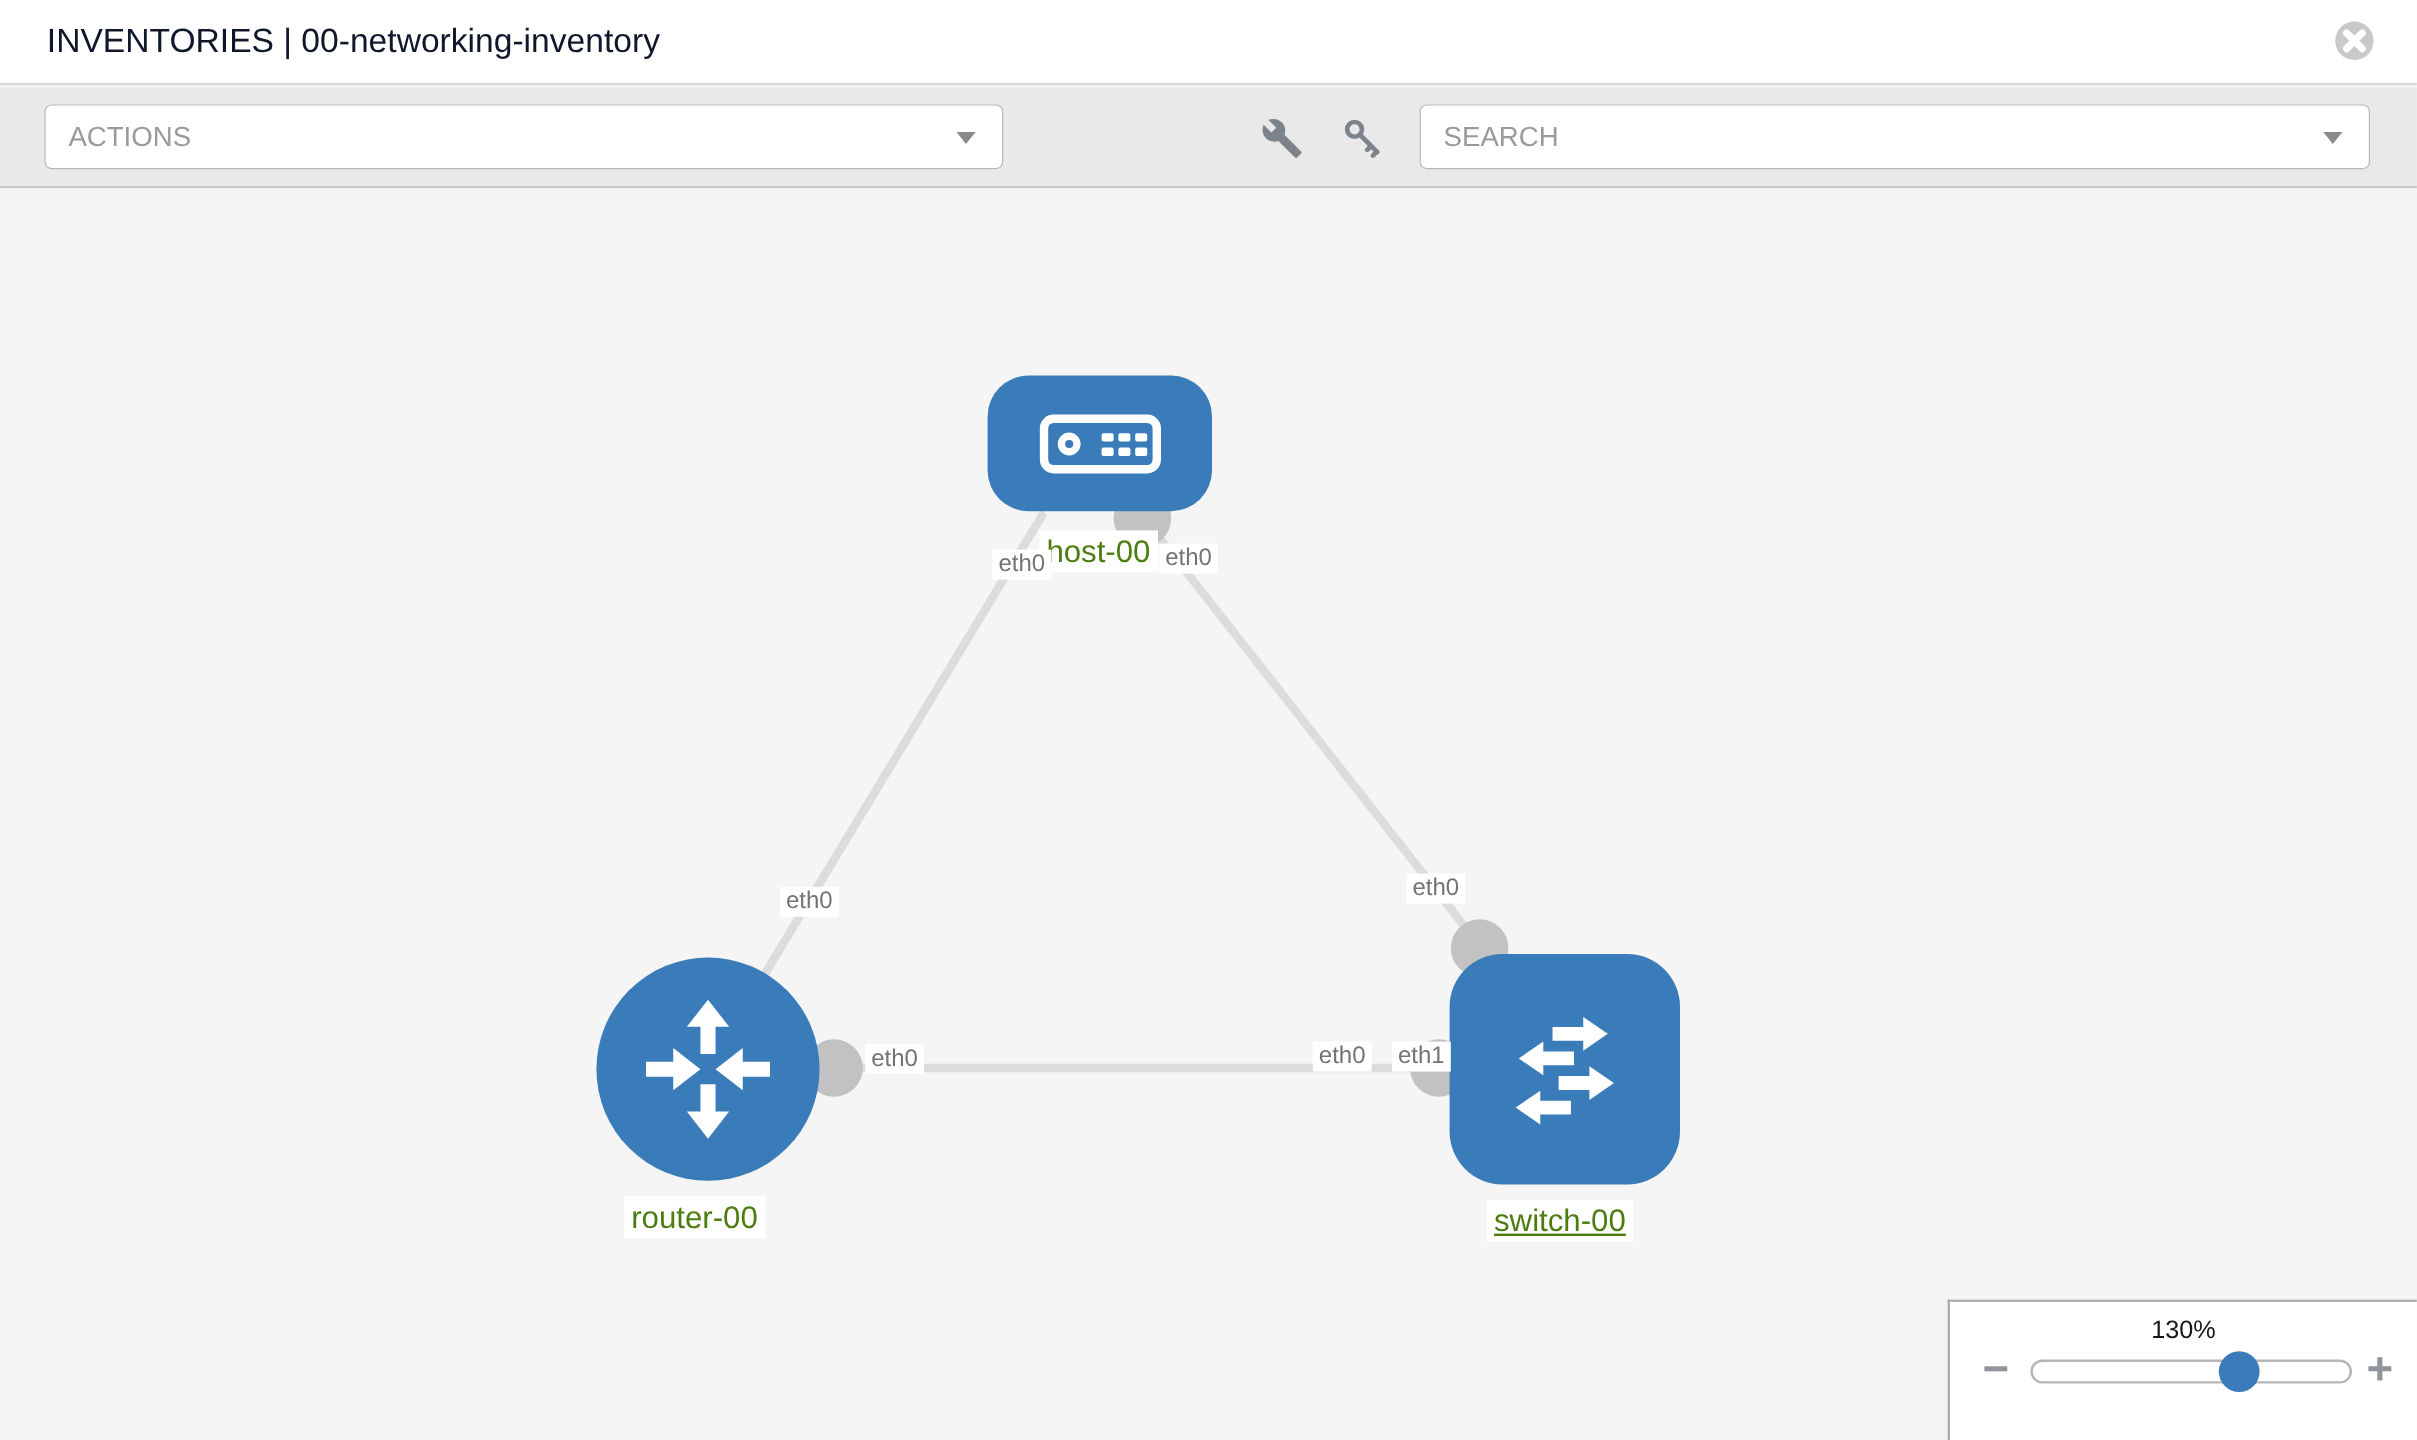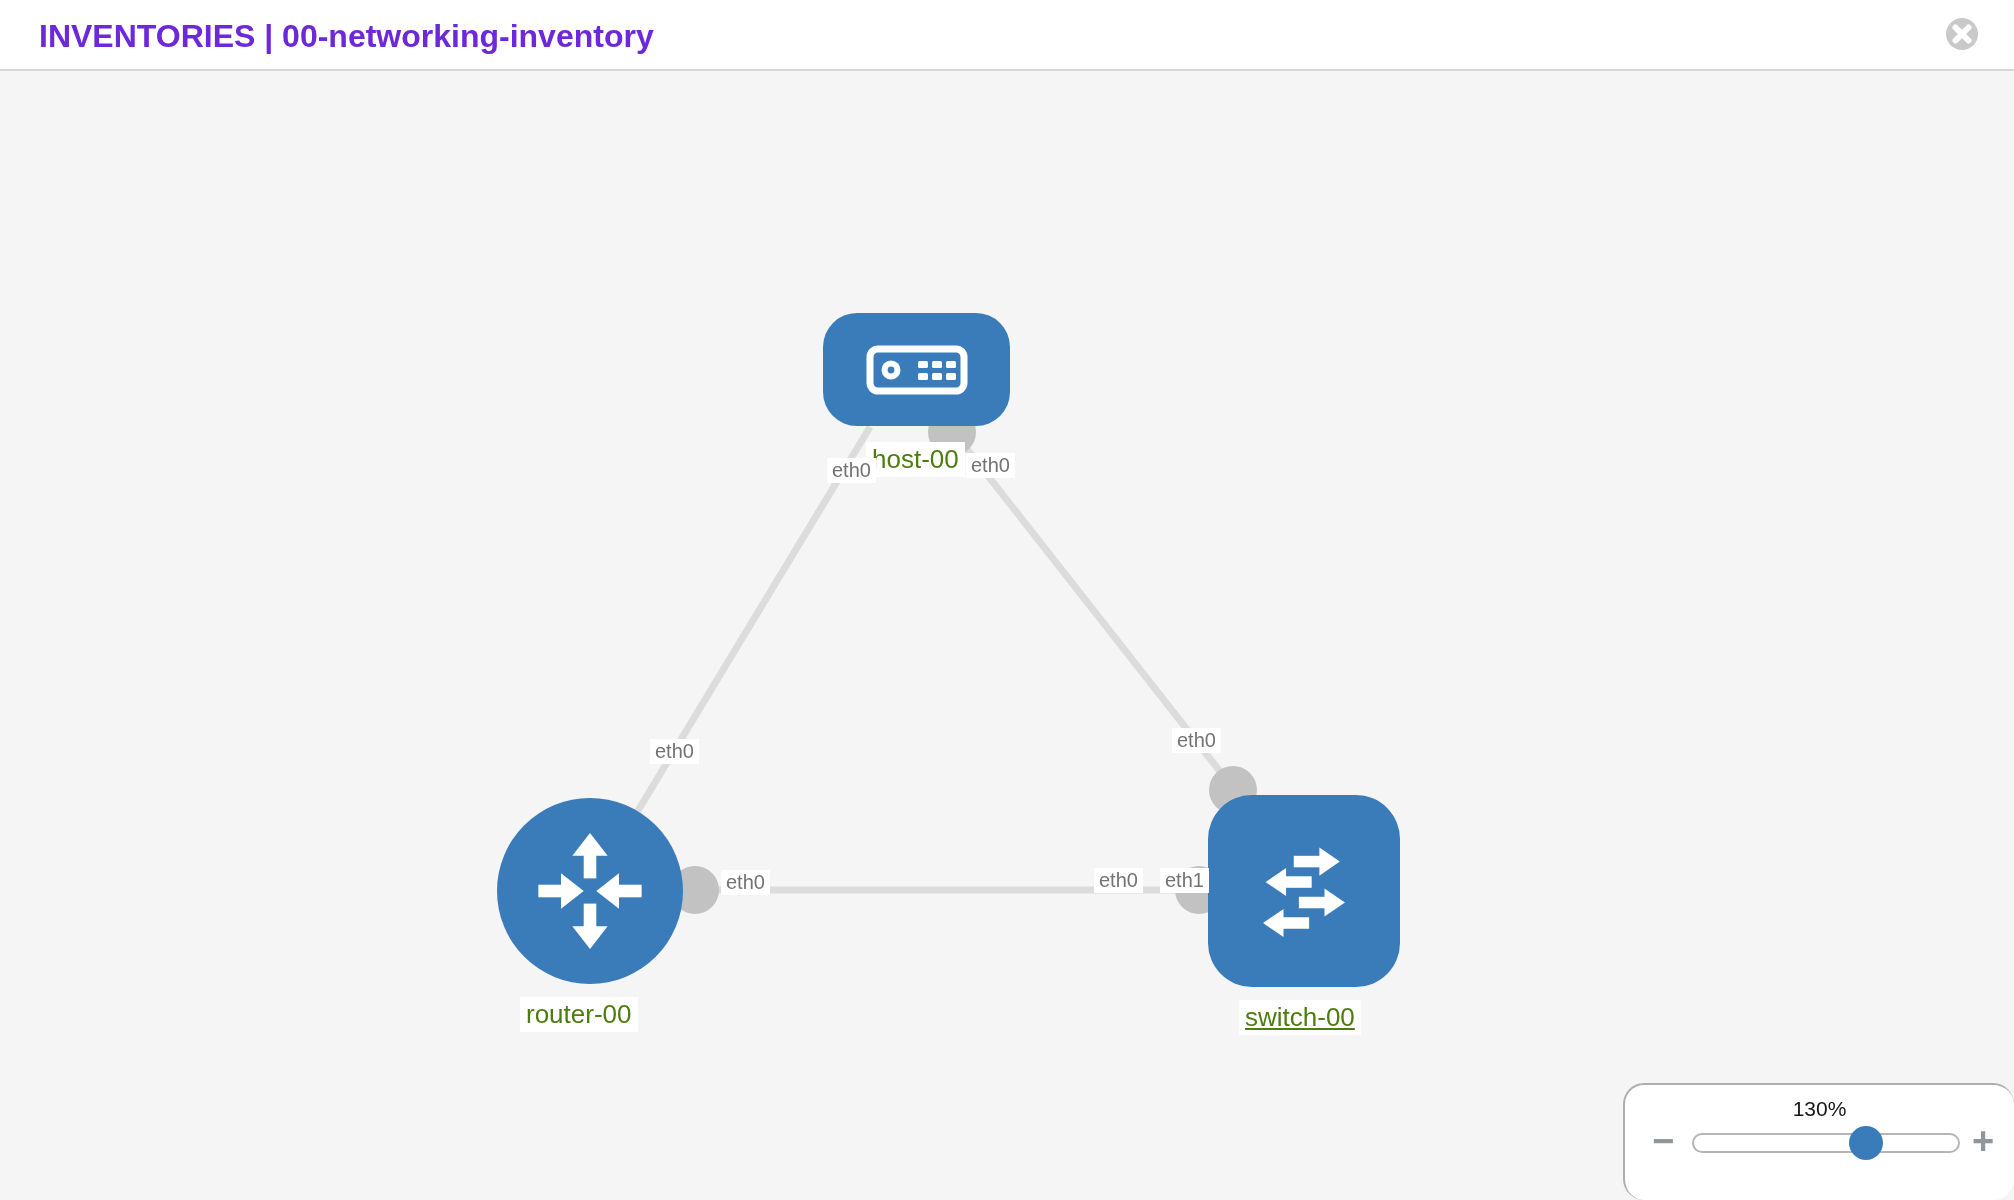--- a/index.html
+++ b/index.html
@@ -10,21 +10,21 @@
   }
   .app { position:absolute; inset:0; }
 
   
   .header {
     position:absolute; left:0; top:0; width:2014px; height:71px;
     background:#ffffff; border-bottom:2px solid #d8d8d8;
   }
   .page-title {
     position:absolute; left:39px; top:18px;
-    font-size:32px; font-weight:bold; color:#6d28d9; letter-spacing:0;
+    font-size:28px; font-weight:normal; color:#0f172a; letter-spacing:0;
   }
   .close-btn {
     position:absolute; left:1941px; top:13px; width:42px; height:42px;
     background:none; border:none; cursor:pointer;
   }
 
   
   .toolbar {
     position:absolute; left:0; top:73px; width:2014px; height:84px;
     background:#e9e9e9; border-bottom:2px solid #c7c7c7;
@@ -73,21 +73,21 @@
   .chip.iface-host-right { left:966px;  top:296px; }
   .chip.iface-diag-a     { left:650px;  top:582px; }
   .chip.iface-diag-b     { left:1172px; top:571px; }
   .chip.iface-c-router   { left:721px;  top:713px; }
   .chip.iface-c-under    { left:1094px; top:711px; }
   .chip.iface-c-switch   { left:1112px; top:711px;margin-left:48px; }
 
   
   .zoom-panel {
     position:absolute; left:1623px; top:1083px; width:391px; height:117px;
-    background:#ffffff; border-left:2px solid #aeaeae; border-top:2px solid #aeaeae;border-radius:21px;
+    background:#ffffff; border-left:2px solid #aeaeae; border-top:2px solid #aeaeae;
   }
   .zoom-value {
     position:absolute; left:0; top:12px; width:100%;
     text-align:center; font-size:21px; color:#161616;
   }
   .zoom-minus, .zoom-plus {
     position:absolute; top:36px; font-size:38px; font-weight:bold; color:#8f959b;
     cursor:pointer; line-height:40px;
   }
   .zoom-minus { left:27px; }
@@ -109,20 +109,48 @@
   <div class="header">
     <div class="page-title">INVENTORIES | 00-networking-inventory</div>
     <button class="close-btn">
       <svg width="42" height="42" viewBox="0 0 42 42">
         <circle cx="21" cy="21" r="16" fill="#c9c9c9"></circle>
         <path d="M14.5 14.5 L27.5 27.5 M27.5 14.5 L14.5 27.5" stroke="#ffffff" stroke-width="6" stroke-linecap="round"></path>
       </svg>
     </button>
   </div>
 
+  <div class="toolbar">
+    <div class="select actions">
+      <span class="sel-label">ACTIONS</span>
+      <span class="caret"></span>
+    </div>
+
+    <span class="tool-icon wrench">
+      <svg width="36" height="36" viewBox="0 0 24 24">
+        <path fill="#7d838a" d="M22.7 19.3l-9.1-9.1c.9-2.3.4-5-1.5-6.9-2-2-5-2.4-7.4-1.3L9 6.3 6.3 9 2 4.7c-1.2 2.4-.7 5.4 1.3 7.4 1.9 1.9 4.6 2.4 6.9 1.5l9.1 9.1c.4.4 1 .4 1.4 0l2-2c.5-.4.5-1 0-1.4z"></path>
+      </svg>
+    </span>
+
+    <span class="tool-icon key">
+      <svg width="36" height="36" viewBox="0 0 24 24">
+        <g fill="none" stroke="#7d838a" stroke-width="2.6" stroke-linecap="round">
+          <circle cx="7.2" cy="7.2" r="4.1"></circle>
+          <path d="M10.3 10.3 L19.8 19.8"></path>
+          <path d="M16.4 16.4 L14.2 18.6"></path>
+          <path d="M19.6 19.6 L17.4 21.8"></path>
+        </g>
+      </svg>
+    </span>
+
+    <div class="select search">
+      <span class="sel-label">SEARCH</span>
+      <span class="caret"></span>
+    </div>
+  </div>
 
   <div class="canvas">
 
     <svg class="links-layer" viewBox="0 0 2014 1043">
       <line x1="870" y1="270" x2="593" y2="728" stroke="#dcdcdc" stroke-width="7"></line>
       <line x1="952" y1="273" x2="1233" y2="631" stroke="#dcdcdc" stroke-width="7"></line>
       <line x1="593" y1="733" x2="1203" y2="733" stroke="#dcdcdc" stroke-width="7"></line>
       <circle cx="952" cy="275" r="24" fill="#c2c2c2"></circle>
       <circle cx="695" cy="733" r="24" fill="#c2c2c2"></circle>
       <circle cx="1233" cy="633" r="24" fill="#c2c2c2"></circle>

